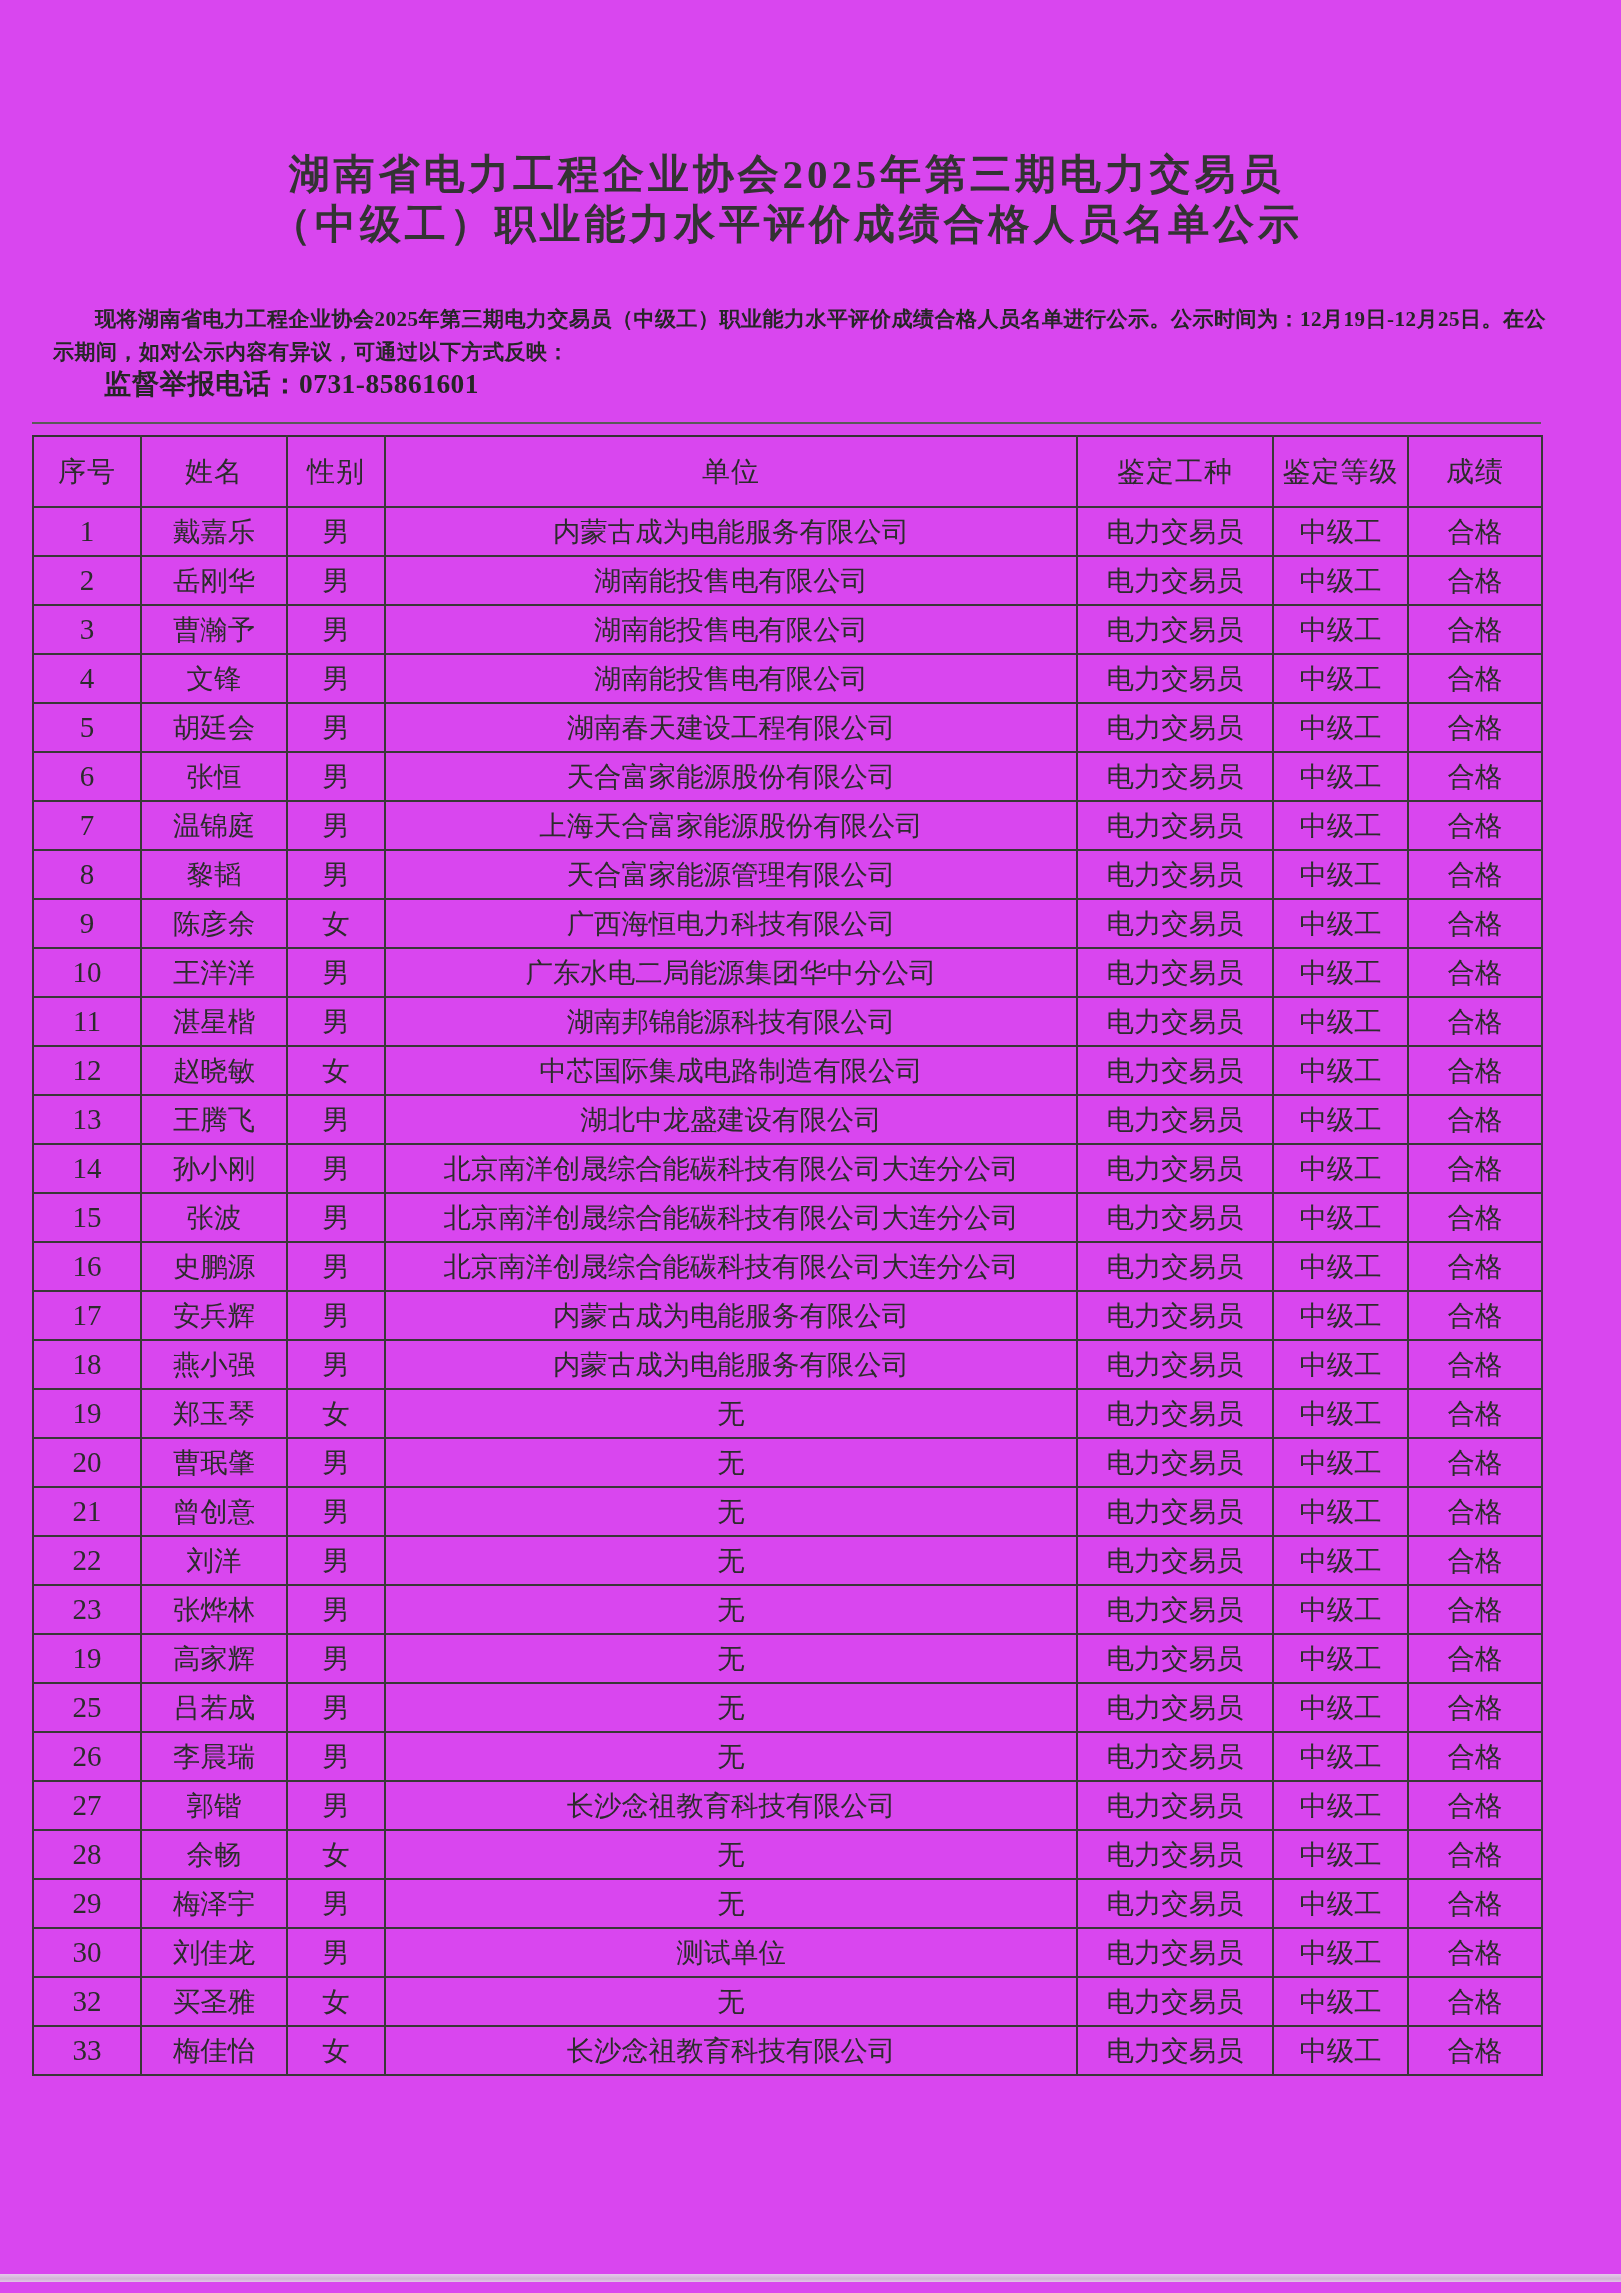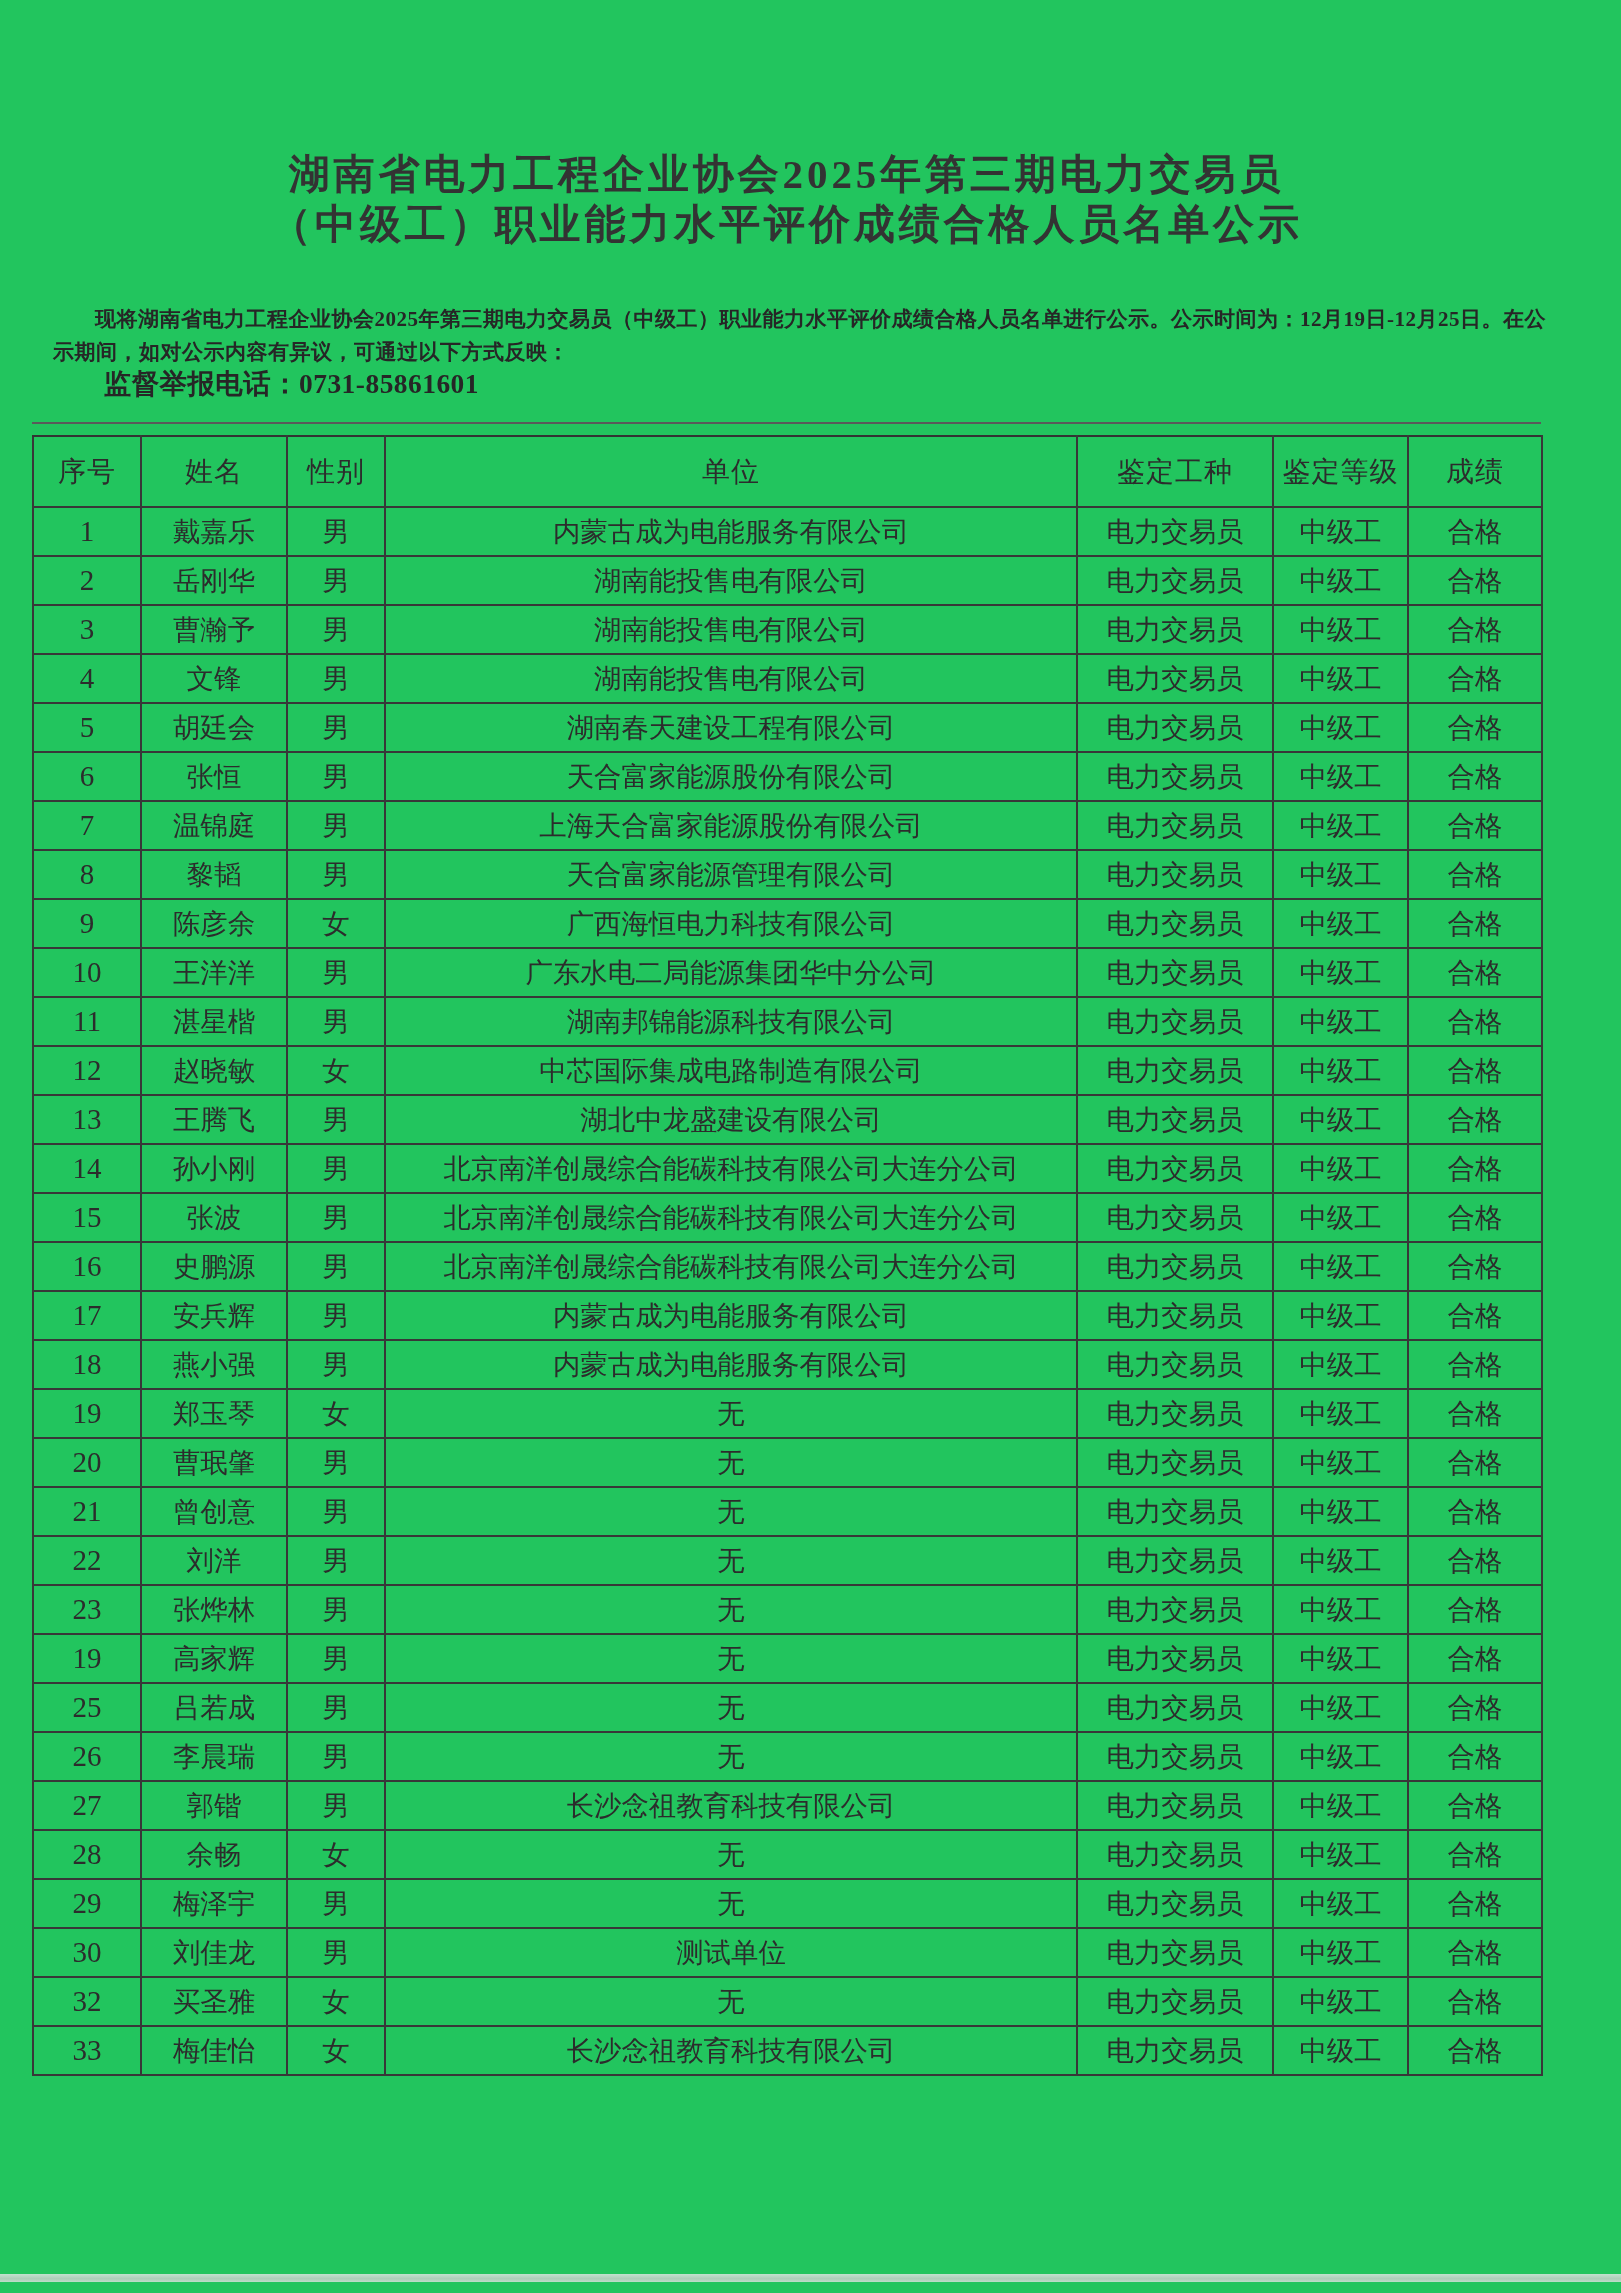--- a/index.html
+++ b/index.html
@@ -11,21 +11,21 @@
     height: 2294px;
     position: relative;
     background: #ffffff;
     font-family: "Liberation Serif", serif;
     color: #2d2d2d;
     overflow: hidden;
   }
   .page {
     position: absolute;
     inset: 0;
-    background: #22c55e;
+    background: #d946ef;
   }
   .title {
     position: absolute;
     top: 149px;
     left: 32px;
     width: 1509px;
     margin: 0;
     text-align: center;
     font-size: 41px;
     font-weight: 700;

